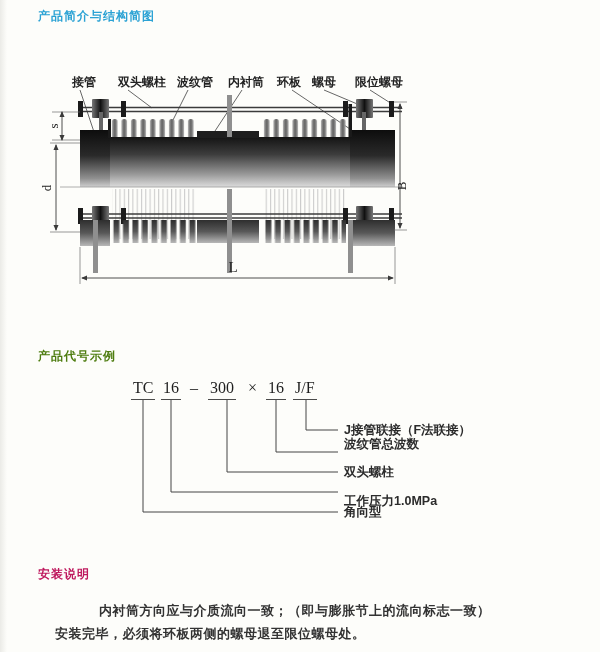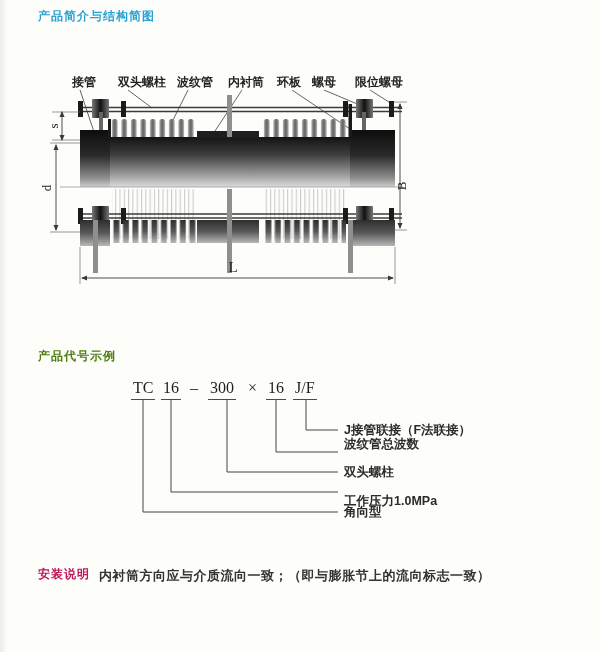--- a/index.html
+++ b/index.html
@@ -195,14 +195,15 @@
 
     <div class="legend-item" style="top:46px;">J接管联接（F法联接）</div>
     <div class="legend-item" style="top:60px;text-align:right;">波纹管总波数</div>
     <div class="legend-item" style="top:88px;">双头螺柱</div>
     <div class="legend-item" style="top:117px;">工作压力1.0MPa</div>
     <div class="legend-item" style="top:128px;">角向型</div>
   </div>
 
   <div class="sec-title" style="top:566px;color:#be185d;">安装说明</div>
 
-  <div class="install-line" style="top:567px;padding-left:44px;">内衬筒方向应与介质流向一致；（即与膨胀节上的流向标志一致）</div>
+  <div class="install-line" style="top:602px;padding-left:44px;">内衬筒方向应与介质流向一致；（即与膨胀节上的流向标志一致）</div>
+  <div class="install-line" style="top:625px;">安装完毕，必须将环板两侧的螺母退至限位螺母处。</div>
 </div>
 
 </body></html>

